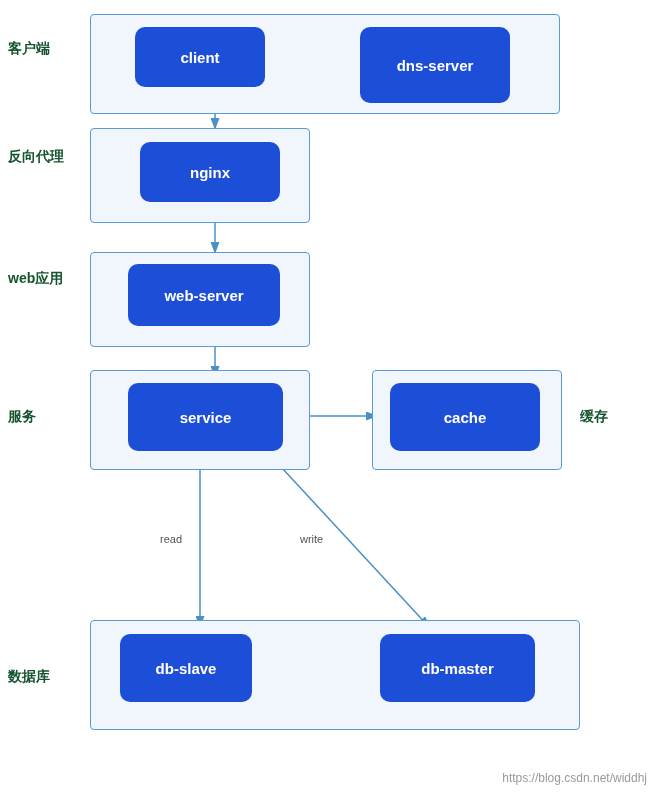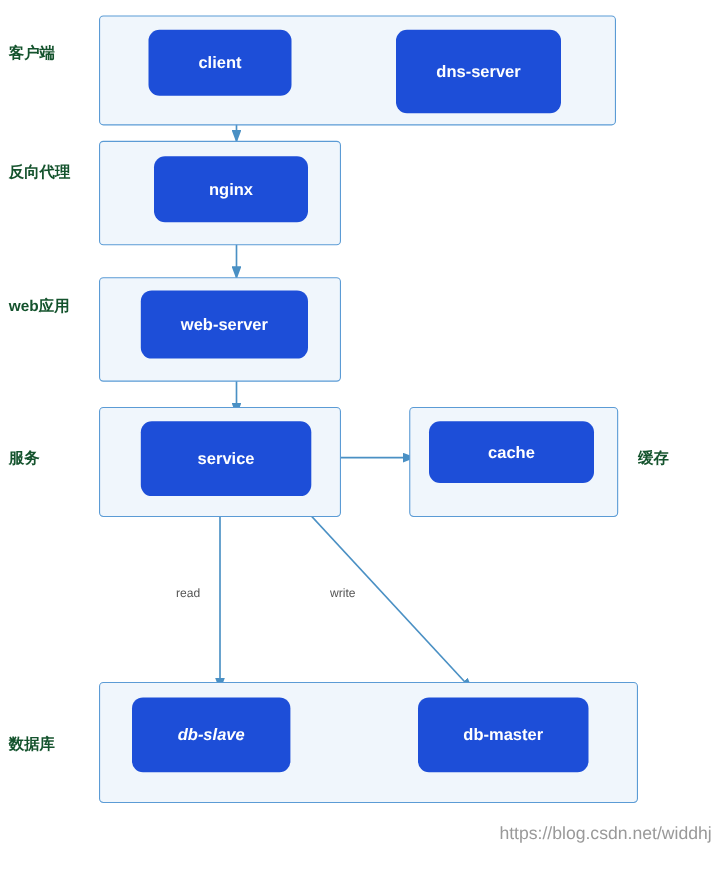--- a/index.html
+++ b/index.html
@@ -53,23 +53,23 @@
       top: 0;
       left: 0;
       width: 100%;
       height: 100%;
       pointer-events: none;
       overflow: visible;
     }
 
     .watermark {
       position: absolute;
-      bottom: 24px;
+      bottom: 7px;
       right: 10px;
-      font-size: 16px;
+      font-size: 12px;
       color: #999;
     }
   </style>
 </head>
 <body>
 
 <div class="diagram-container" style="width:657px; height:792px; position:relative;">
 
   <svg class="arrows-svg" xmlns="http://www.w3.org/2000/svg">
     <defs>
@@ -129,24 +129,24 @@
   <span class="section-label" style="top:408px; left:8px;">服务</span>
 
   <div class="group-box" style="left:90px; top:370px; width:220px; height:100px;"></div>
 
   <div class="node" style="left:128px; top:383px; width:155px; height:68px;">service</div>
 
   <span class="section-label" style="top:408px; left:580px;">缓存</span>
 
   <div class="group-box" style="left:372px; top:370px; width:190px; height:100px;"></div>
 
-  <div class="node" style="left:390px; top:383px; width:150px; height:56px;">cache</div>
+  <div class="node" style="left:390px; top:383px; width:150px; height:68px;">cache</div>
 
   <span class="section-label" style="top:668px; left:8px;">数据库</span>
 
   <div class="group-box" style="left:90px; top:620px; width:490px; height:110px;"></div>
 
-  <div class="node" style="left:120px; top:634px; width:144px; height:68px;font-style:italic;">db-slave</div>
+  <div class="node" style="left:120px; top:634px; width:132px; height:68px;">db-slave</div>
 
   <div class="node" style="left:380px; top:634px; width:155px; height:68px;">db-master</div>
 
   <span class="watermark">https://blog.csdn.net/widdhj</span>
 </div>
 
 </body></html>

